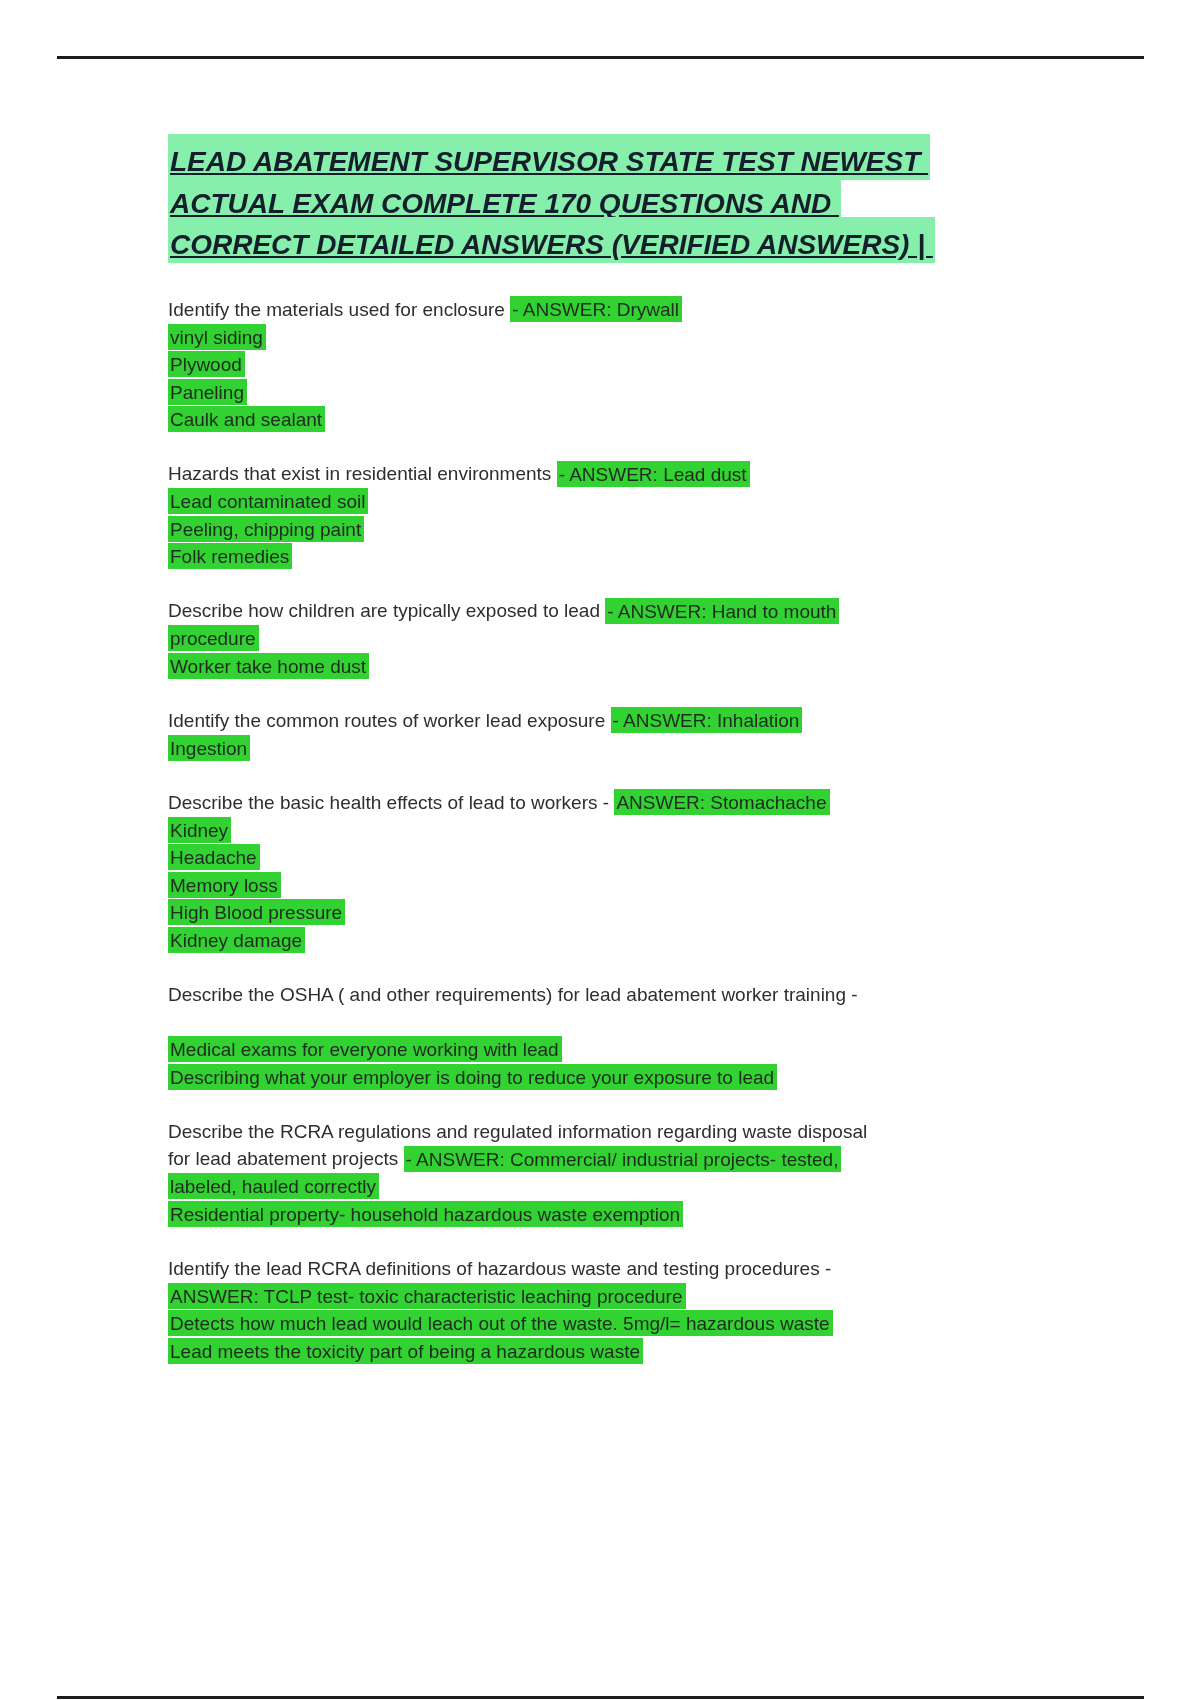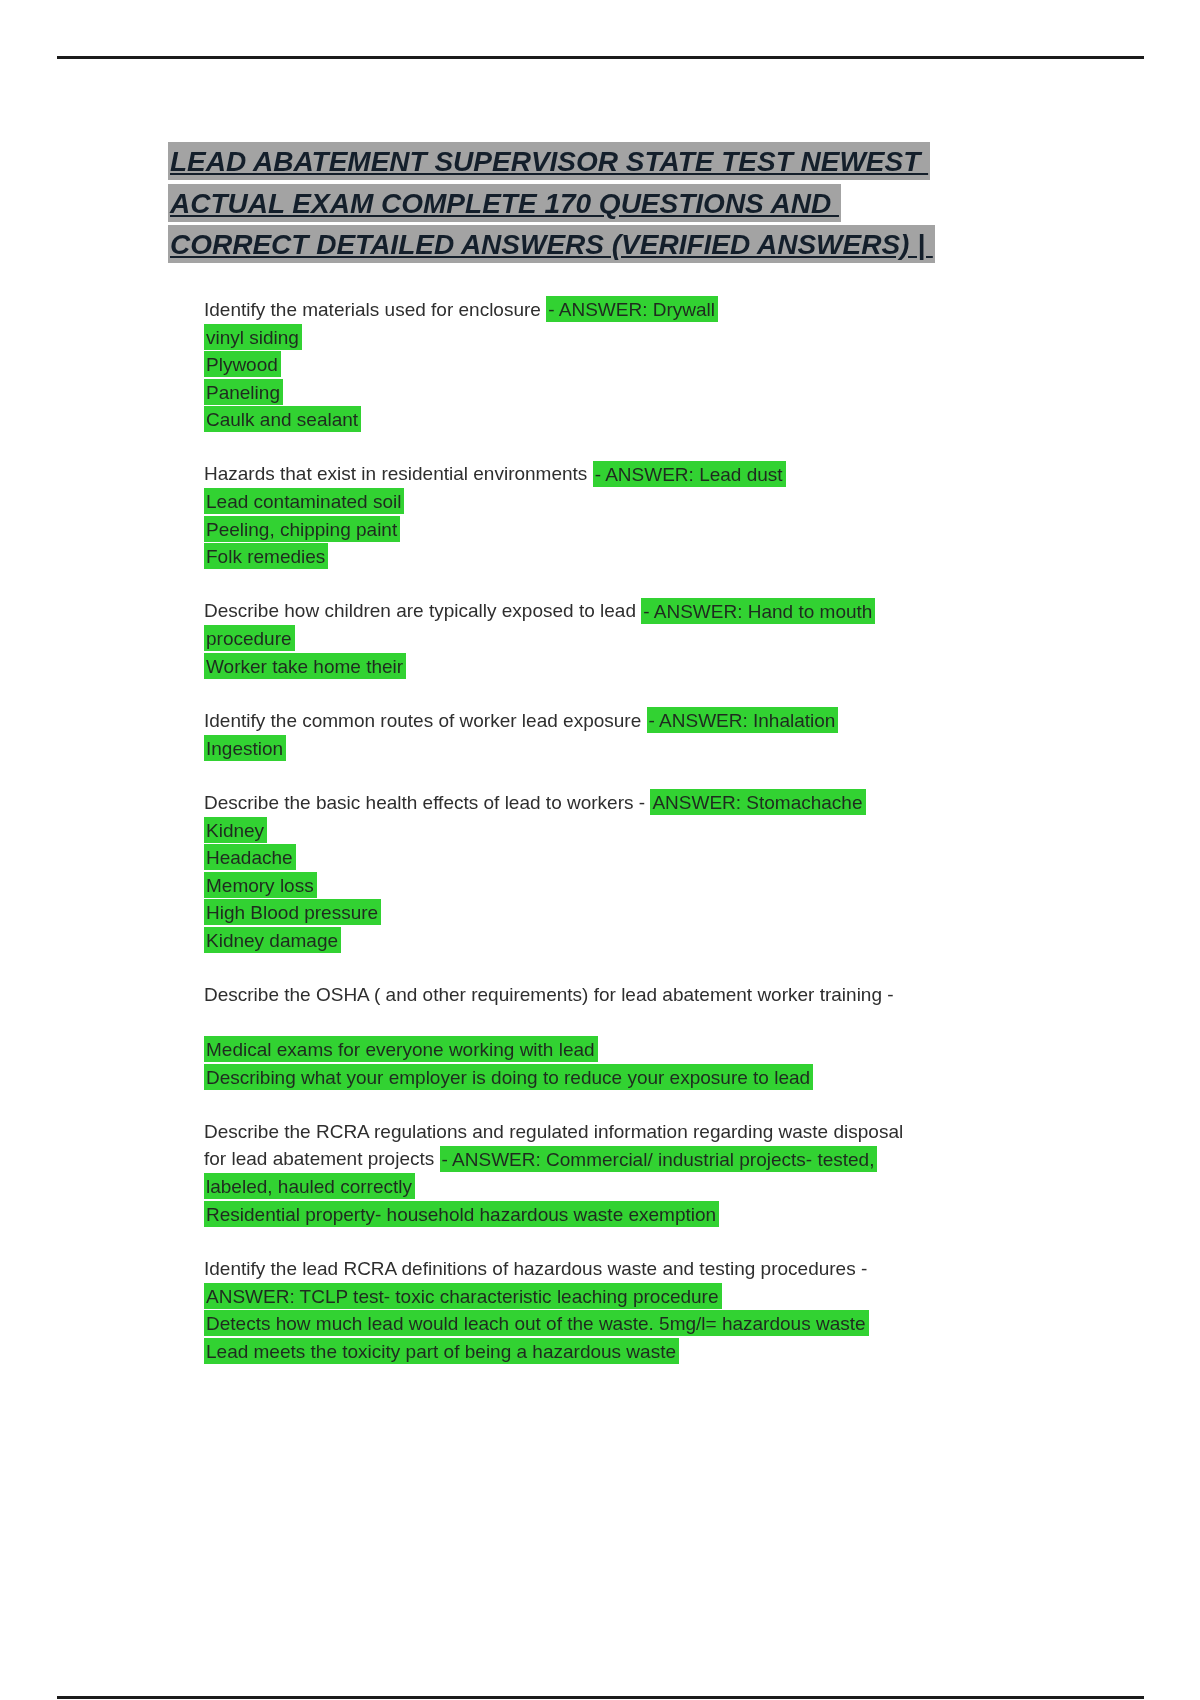--- a/index.html
+++ b/index.html
@@ -26,27 +26,27 @@
   }
   .doc-title {
     font-size:28px;
     font-weight:bold;
     font-style:italic;
     line-height:41.5px;
     color:#141f2b;
     margin-bottom:30px;
   }
   .title-line span {
-    background:#a3a3a3;
+    background:#86efac;
     text-decoration:underline;
     text-decoration-color:#141f2b;
     white-space:pre;
-    padding:4px 2px 3px 2px;
+    padding:12px 2px 3px 2px;
   }
-  .qa-list { width:100%;margin-left:36px; }
+  .qa-list { width:100%; }
   .qa {
     font-size:19px;
     line-height:27.5px;
     margin-bottom:27px;
     color:#2e2e2e;
   }
   .qa .plain { color:#2e2e2e; white-space:pre-wrap; }
   .qa .hl {
     background:#32d232;
     color:#1f2b1f;
@@ -63,21 +63,21 @@
   <div class="content">
     <h1 class="doc-title">
       <div class="title-line"><span>LEAD ABATEMENT SUPERVISOR STATE TEST NEWEST </span></div>
       <div class="title-line"><span>ACTUAL EXAM COMPLETE 170 QUESTIONS AND </span></div>
       <div class="title-line"><span>CORRECT DETAILED ANSWERS (VERIFIED ANSWERS) | </span></div>
     </h1>
 
     <div class="qa-list">
         <p class="qa"><span class="plain">Identify the materials used for enclosure </span><span class="hl">- ANSWER: Drywall</span><br><span class="hl">vinyl siding</span><br><span class="hl">Plywood</span><br><span class="hl">Paneling</span><br><span class="hl">Caulk and sealant</span></p>
         <p class="qa"><span class="plain">Hazards that exist in residential environments </span><span class="hl">- ANSWER: Lead dust</span><br><span class="hl">Lead contaminated soil</span><br><span class="hl">Peeling, chipping paint</span><br><span class="hl">Folk remedies</span></p>
-        <p class="qa"><span class="plain">Describe how children are typically exposed to lead </span><span class="hl">- ANSWER: Hand to mouth</span><br><span class="hl">procedure</span><br><span class="hl">Worker take home their</span></p>
+        <p class="qa"><span class="plain">Describe how children are typically exposed to lead </span><span class="hl">- ANSWER: Hand to mouth</span><br><span class="hl">procedure</span><br><span class="hl">Worker take home dust</span></p>
         <p class="qa"><span class="plain">Identify the common routes of worker lead exposure </span><span class="hl">- ANSWER: Inhalation</span><br><span class="hl">Ingestion</span></p>
         <p class="qa"><span class="plain">Describe the basic health effects of lead to workers - </span><span class="hl">ANSWER: Stomachache</span><br><span class="hl">Kidney</span><br><span class="hl">Headache</span><br><span class="hl">Memory loss</span><br><span class="hl">High Blood pressure</span><br><span class="hl">Kidney damage</span></p>
         <p class="qa"><span class="plain">Describe the OSHA ( and other requirements) for lead abatement worker training -</span><br><br><span class="hl">Medical exams for everyone working with lead</span><br><span class="hl">Describing what your employer is doing to reduce your exposure to lead</span></p>
         <p class="qa"><span class="plain">Describe the RCRA regulations and regulated information regarding waste disposal</span><br><span class="plain">for lead abatement projects </span><span class="hl">- ANSWER: Commercial/ industrial projects- tested,</span><br><span class="hl">labeled, hauled correctly</span><br><span class="hl">Residential property- household hazardous waste exemption</span></p>
         <p class="qa"><span class="plain">Identify the lead RCRA definitions of hazardous waste and testing procedures -</span><br><span class="hl">ANSWER: TCLP test- toxic characteristic leaching procedure</span><br><span class="hl">Detects how much lead would leach out of the waste. 5mg/l= hazardous waste</span><br><span class="hl">Lead meets the toxicity part of being a hazardous waste</span></p>
       </div>
   </div>
 
   <div class="rule rule-bottom"></div>
 </div>

